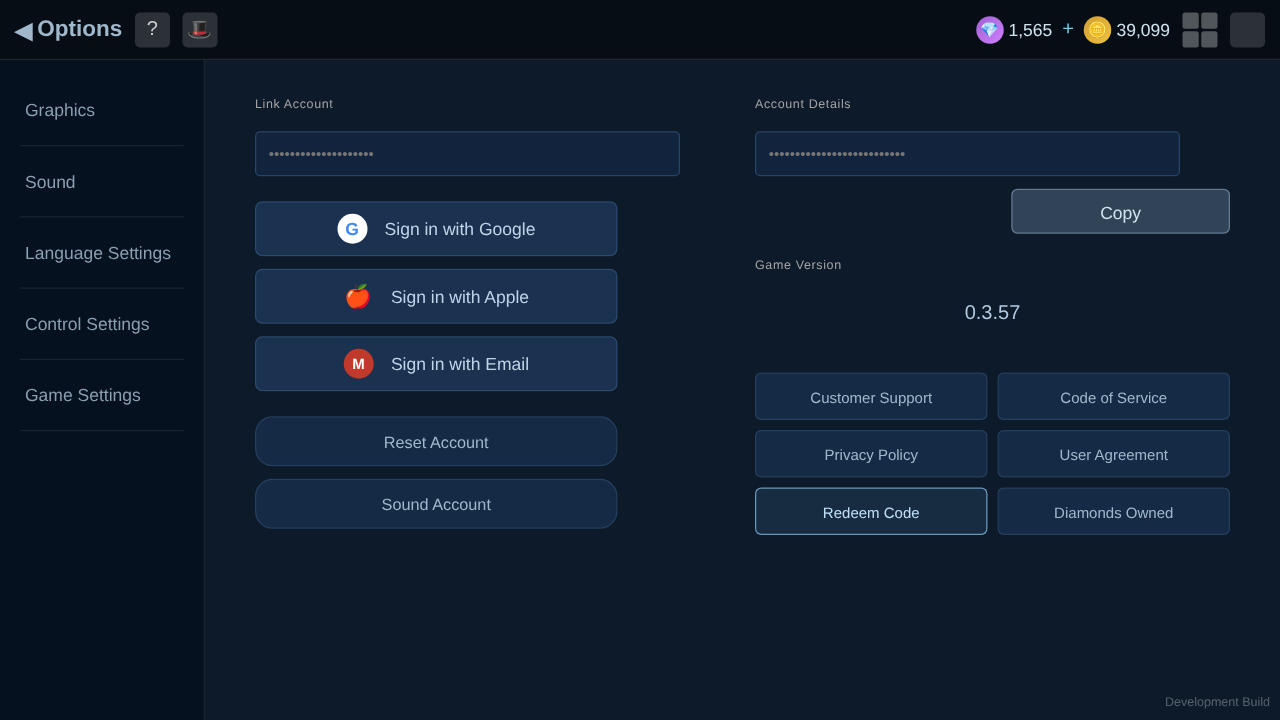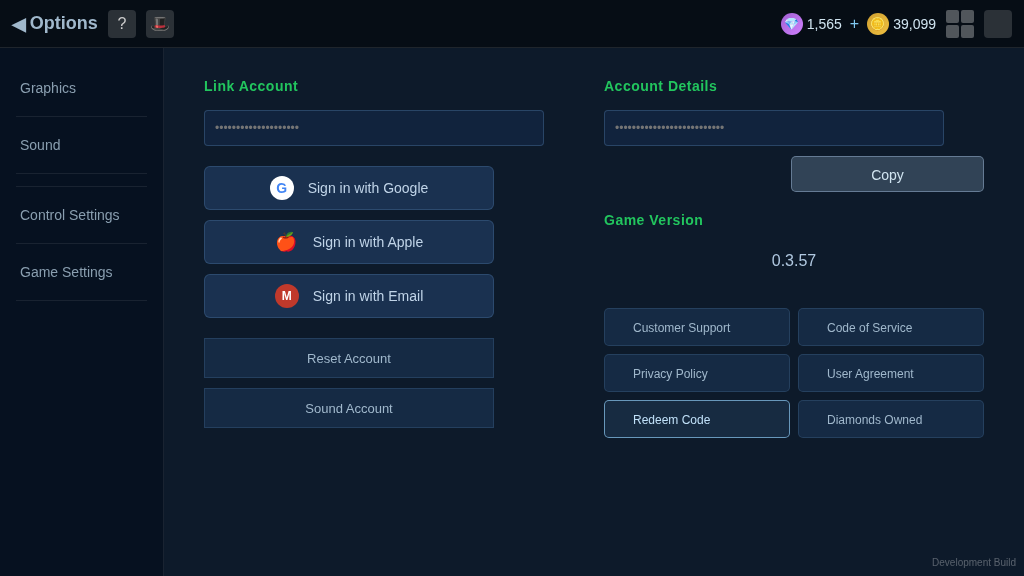--- a/index.html
+++ b/index.html
@@ -129,25 +129,24 @@
       padding: 30px 40px;
       display: flex;
       gap: 60px;
     }
 
     
     .left-panel {
       flex: 1;
     }
     .section-title {
-      font-size: 14px;
-      color: #22c55e;
+      font-size: 10px;
+      color: #a3a3a3;
       margin-bottom: 16px;
       letter-spacing: 0.5px;
-      font-weight: bold;
     }
     .link-account-input {
       width: 340px;
       height: 36px;
       background: rgba(20,40,70,0.7);
       border: 1px solid rgba(100,150,200,0.3);
       border-radius: 4px;
       padding: 0 10px;
       color: #6a8aaa;
       font-size: 12px;
@@ -187,21 +186,21 @@
       display: flex;
       flex-direction: column;
       gap: 10px;
       margin-top: 10px;
     }
     .action-btn {
       width: 290px;
       height: 40px;
       background: rgba(25,50,80,0.7);
       border: 1px solid rgba(100,150,200,0.2);
-      border-radius: 0;
+      border-radius: 14px;
       color: #a0b8cc;
       font-size: 13px;
       cursor: pointer;
       text-align: center;
       line-height: 40px;
     }
 
     
     .right-panel {
       width: 380px;
@@ -212,21 +211,21 @@
       background: rgba(20,40,70,0.7);
       border: 1px solid rgba(100,150,200,0.3);
       border-radius: 4px;
       padding: 0 10px;
       color: #6a8aaa;
       font-size: 12px;
       margin-bottom: 10px;
     }
     .copy-btn {
       display: block;
-      width: 193px;
+      width: 175px;
       height: 36px;
       background: rgba(160,190,220,0.25);
       border: 1px solid rgba(180,210,240,0.4);
       border-radius: 5px;
       color: #d0e4f0;
       font-size: 14px;
       cursor: pointer;
       text-align: center;
       line-height: 36px;
       margin-left: auto;
@@ -248,23 +247,22 @@
       margin-top: 10px;
     }
     .bottom-btn {
       height: 38px;
       background: rgba(25,50,80,0.7);
       border: 1px solid rgba(100,150,200,0.2);
       border-radius: 5px;
       color: #a0b8cc;
       font-size: 12px;
       cursor: pointer;
-      text-align: left;
+      text-align: center;
       line-height: 38px;
-      padding-left: 28px;
     }
     .bottom-btn.highlight {
       border: 1.5px solid rgba(140,200,240,0.7);
       background: rgba(80,140,200,0.15);
       color: #c0e0f8;
     }
 
     
     .dev-build {
       position: absolute;
@@ -309,20 +307,21 @@
   <div class="top-bar-square"></div>
 </div>
 
 <div class="main">
 
   <div class="sidebar">
     <div class="sidebar-item">Graphics</div>
     <div class="sidebar-divider"></div>
     <div class="sidebar-item">Sound</div>
     <div class="sidebar-divider"></div>
+    <div class="sidebar-item">Language Settings</div>
     <div class="sidebar-divider"></div>
     <div class="sidebar-item">Control Settings</div>
     <div class="sidebar-divider"></div>
     <div class="sidebar-item">Game Settings</div>
     <div class="sidebar-divider"></div>
   </div>
 
   <div class="content">
 
     <div class="left-panel">

